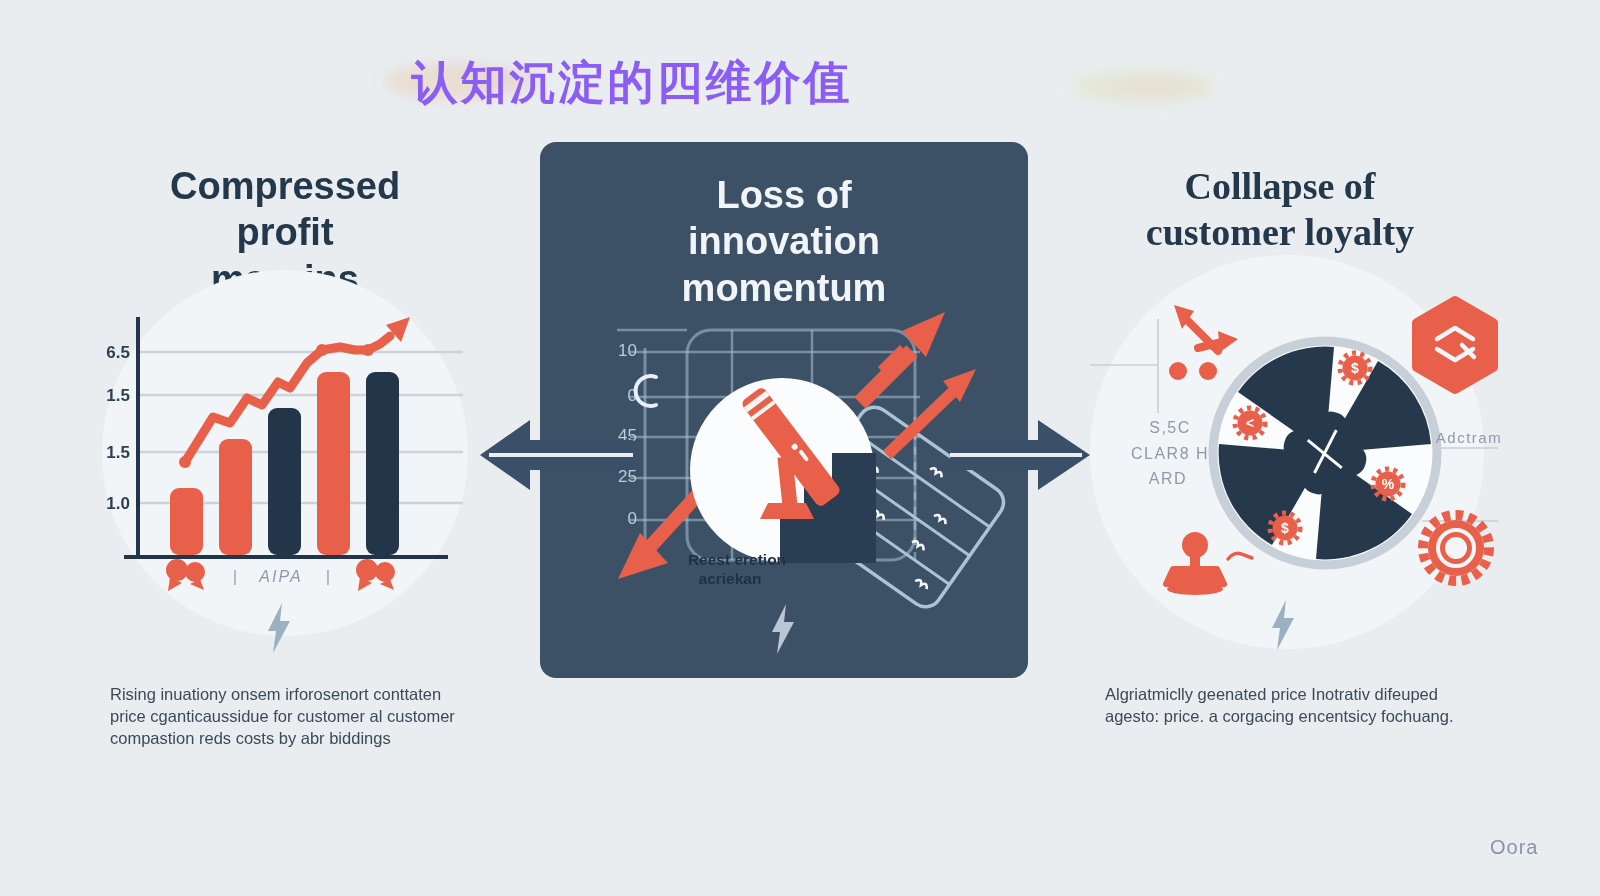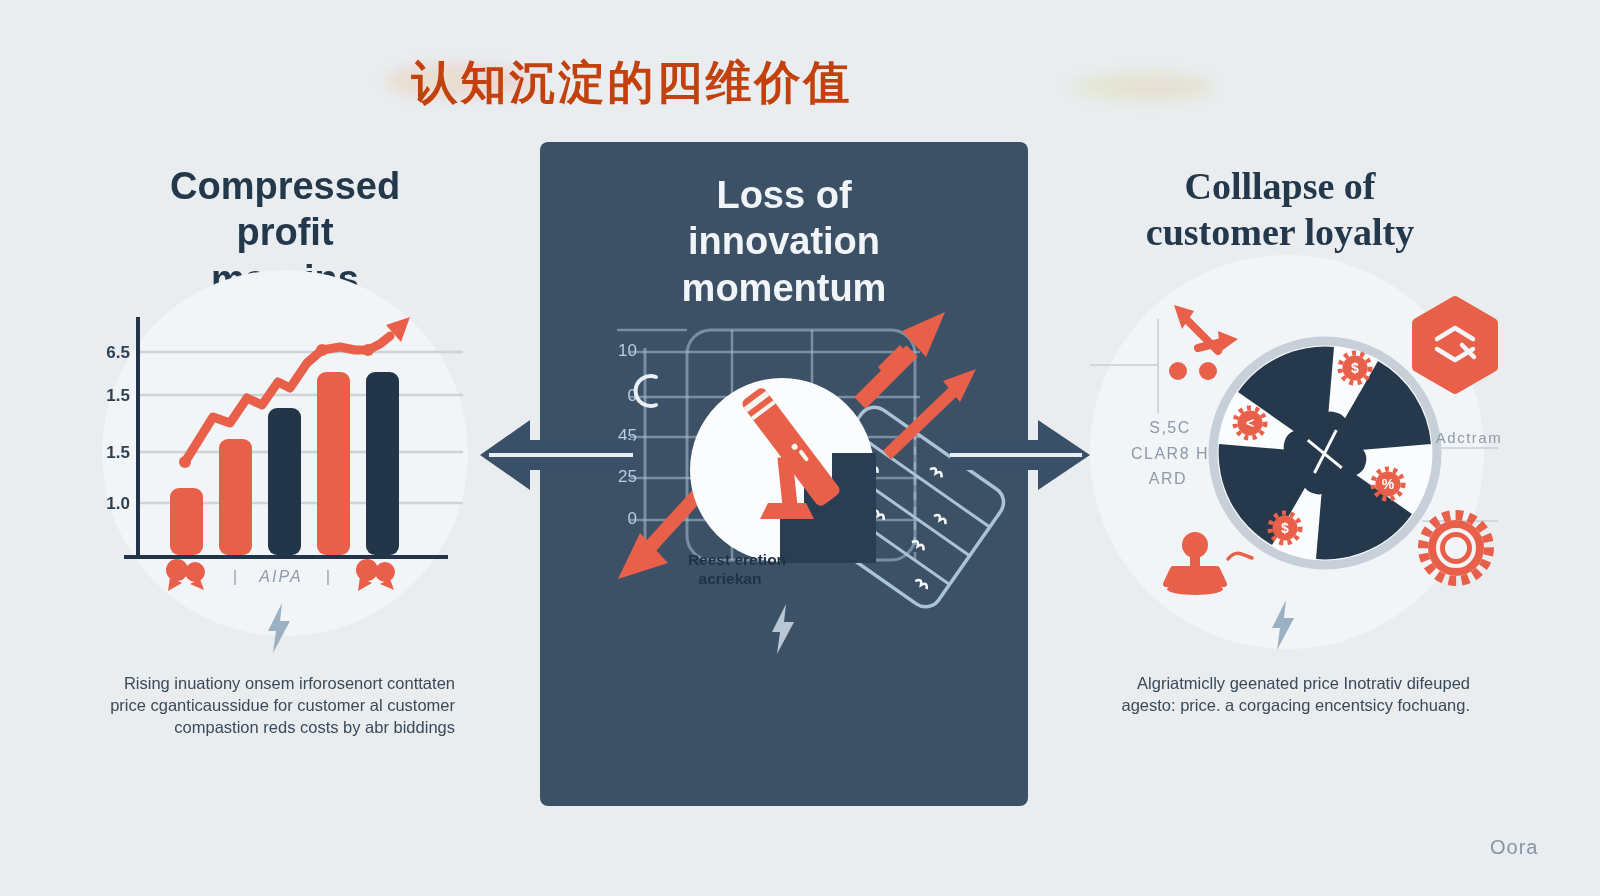--- a/index.html
+++ b/index.html
@@ -4,37 +4,37 @@
 <style>
   html,body{margin:0;padding:0;}
   body{
     width:1600px;height:896px;position:relative;overflow:hidden;
     background:#e9edf0;
     font-family:"Liberation Sans","DejaVu Sans",sans-serif;
   }
   .abs{position:absolute;}
   .title{
     left:0;top:52px;width:1264px;text-align:center;
-    font-size:46px;font-weight:600;color:#c2410c;letter-spacing:3px;
+    font-size:46px;font-weight:600;color:#8b5cf6;letter-spacing:3px;
   }
   .smudge{filter:blur(7px);opacity:.35;border-radius:50%;}
   .smudge.a{left:385px;top:62px;width:160px;height:38px;
     background:radial-gradient(ellipse at 30% 50%, #e8d98a 0%, #e9a8a0 55%, transparent 75%);}
   .smudge.b{left:1065px;top:70px;width:150px;height:34px;
     background:radial-gradient(ellipse at 60% 50%, #e9b6a0 0%, #d9e0a2 55%, transparent 78%);}
   .col-heading{
     font-size:38px;font-weight:700;color:#24384b;text-align:center;line-height:1.22;
   }
   .bg-circle{border-radius:50%;background:#f2f5f7;}
   .desc{
-    font-size:16.5px;color:#3b4a58;text-align:right;line-height:1.34;
+    font-size:16.5px;color:#3b4a58;text-align:left;line-height:1.34;margin-top:11px;
   }
   .panel{
-    left:540px;top:142px;width:488px;height:664px;
-    background:#3d5166;border-radius:8px;
+    left:540px;top:142px;width:488px;height:536px;
+    background:#3d5166;border-radius:16px;
   }
   .panel .col-heading{color:#f2f5f8;position:absolute;left:94px;top:30px;width:300px;}
   .panel .desc{color:#d9e1ea;font-size:16px;position:absolute;left:35px;top:528px;width:418px;}
   .watermark{left:1490px;top:836px;font-size:20px;color:#8795a5;letter-spacing:1px;}
   svg text{font-family:"Liberation Sans","DejaVu Sans",sans-serif;}
 </style>
 </head>
 <body>
 
 <div class="abs smudge a"></div>

